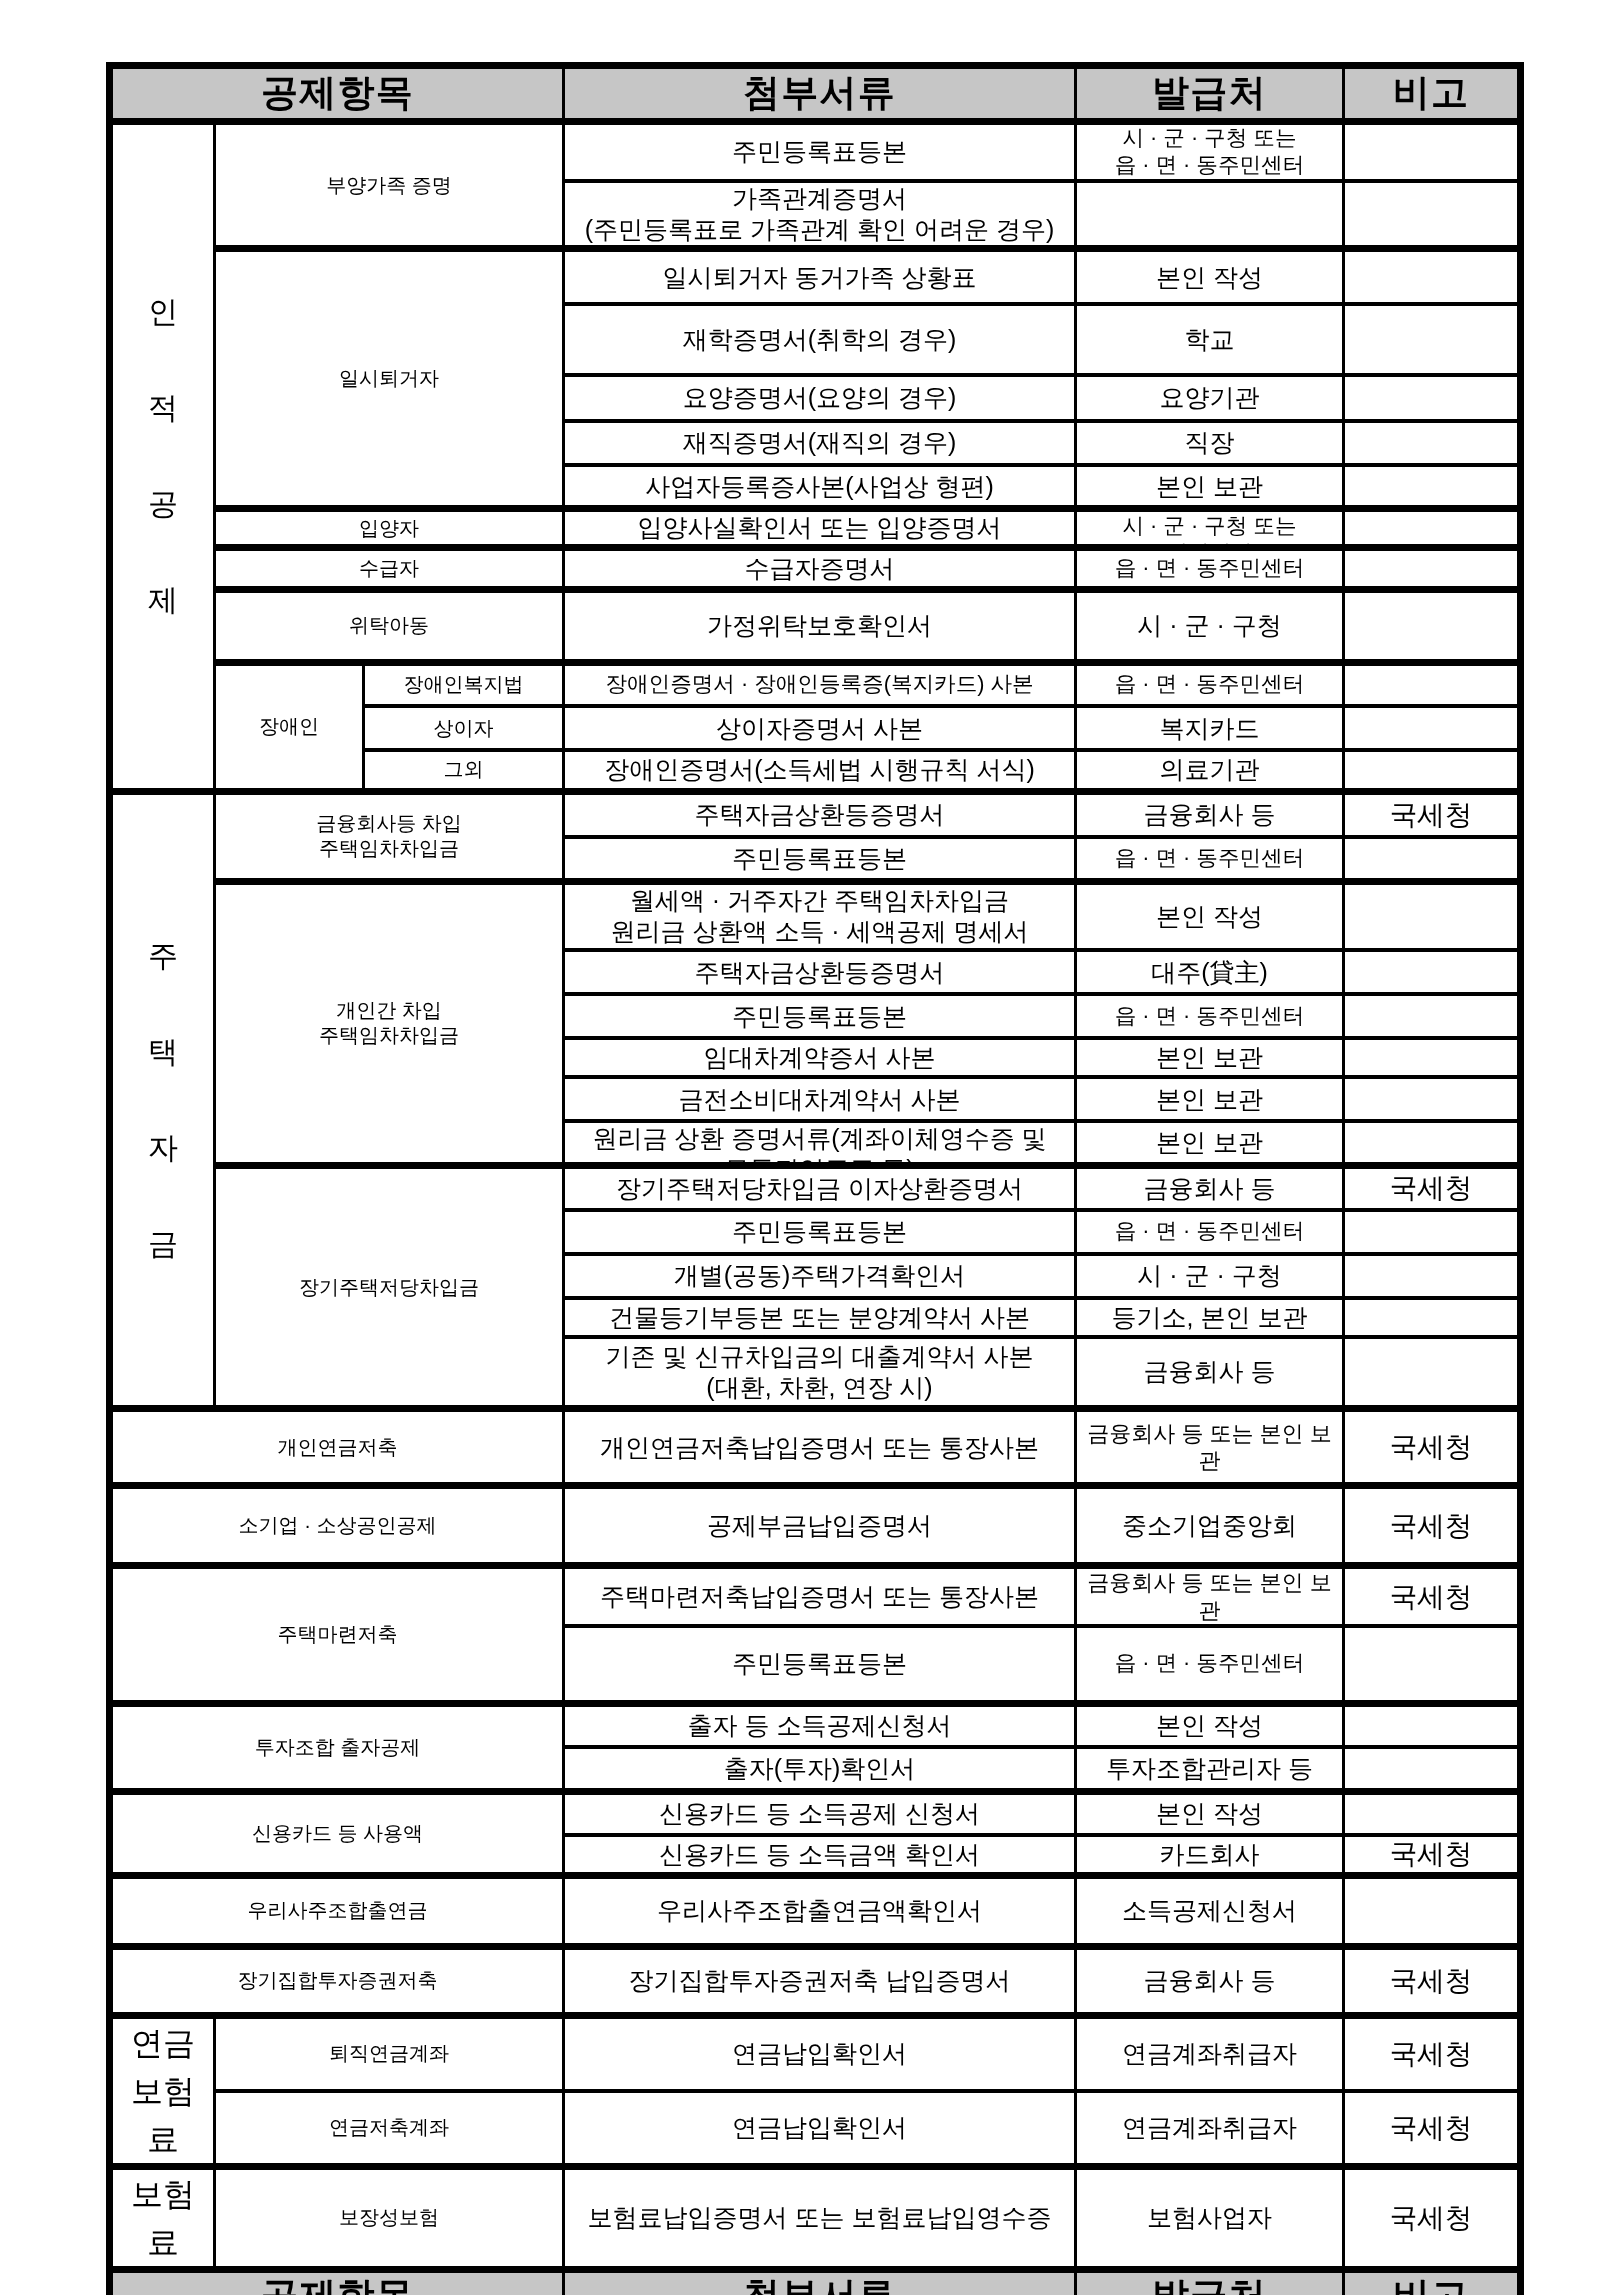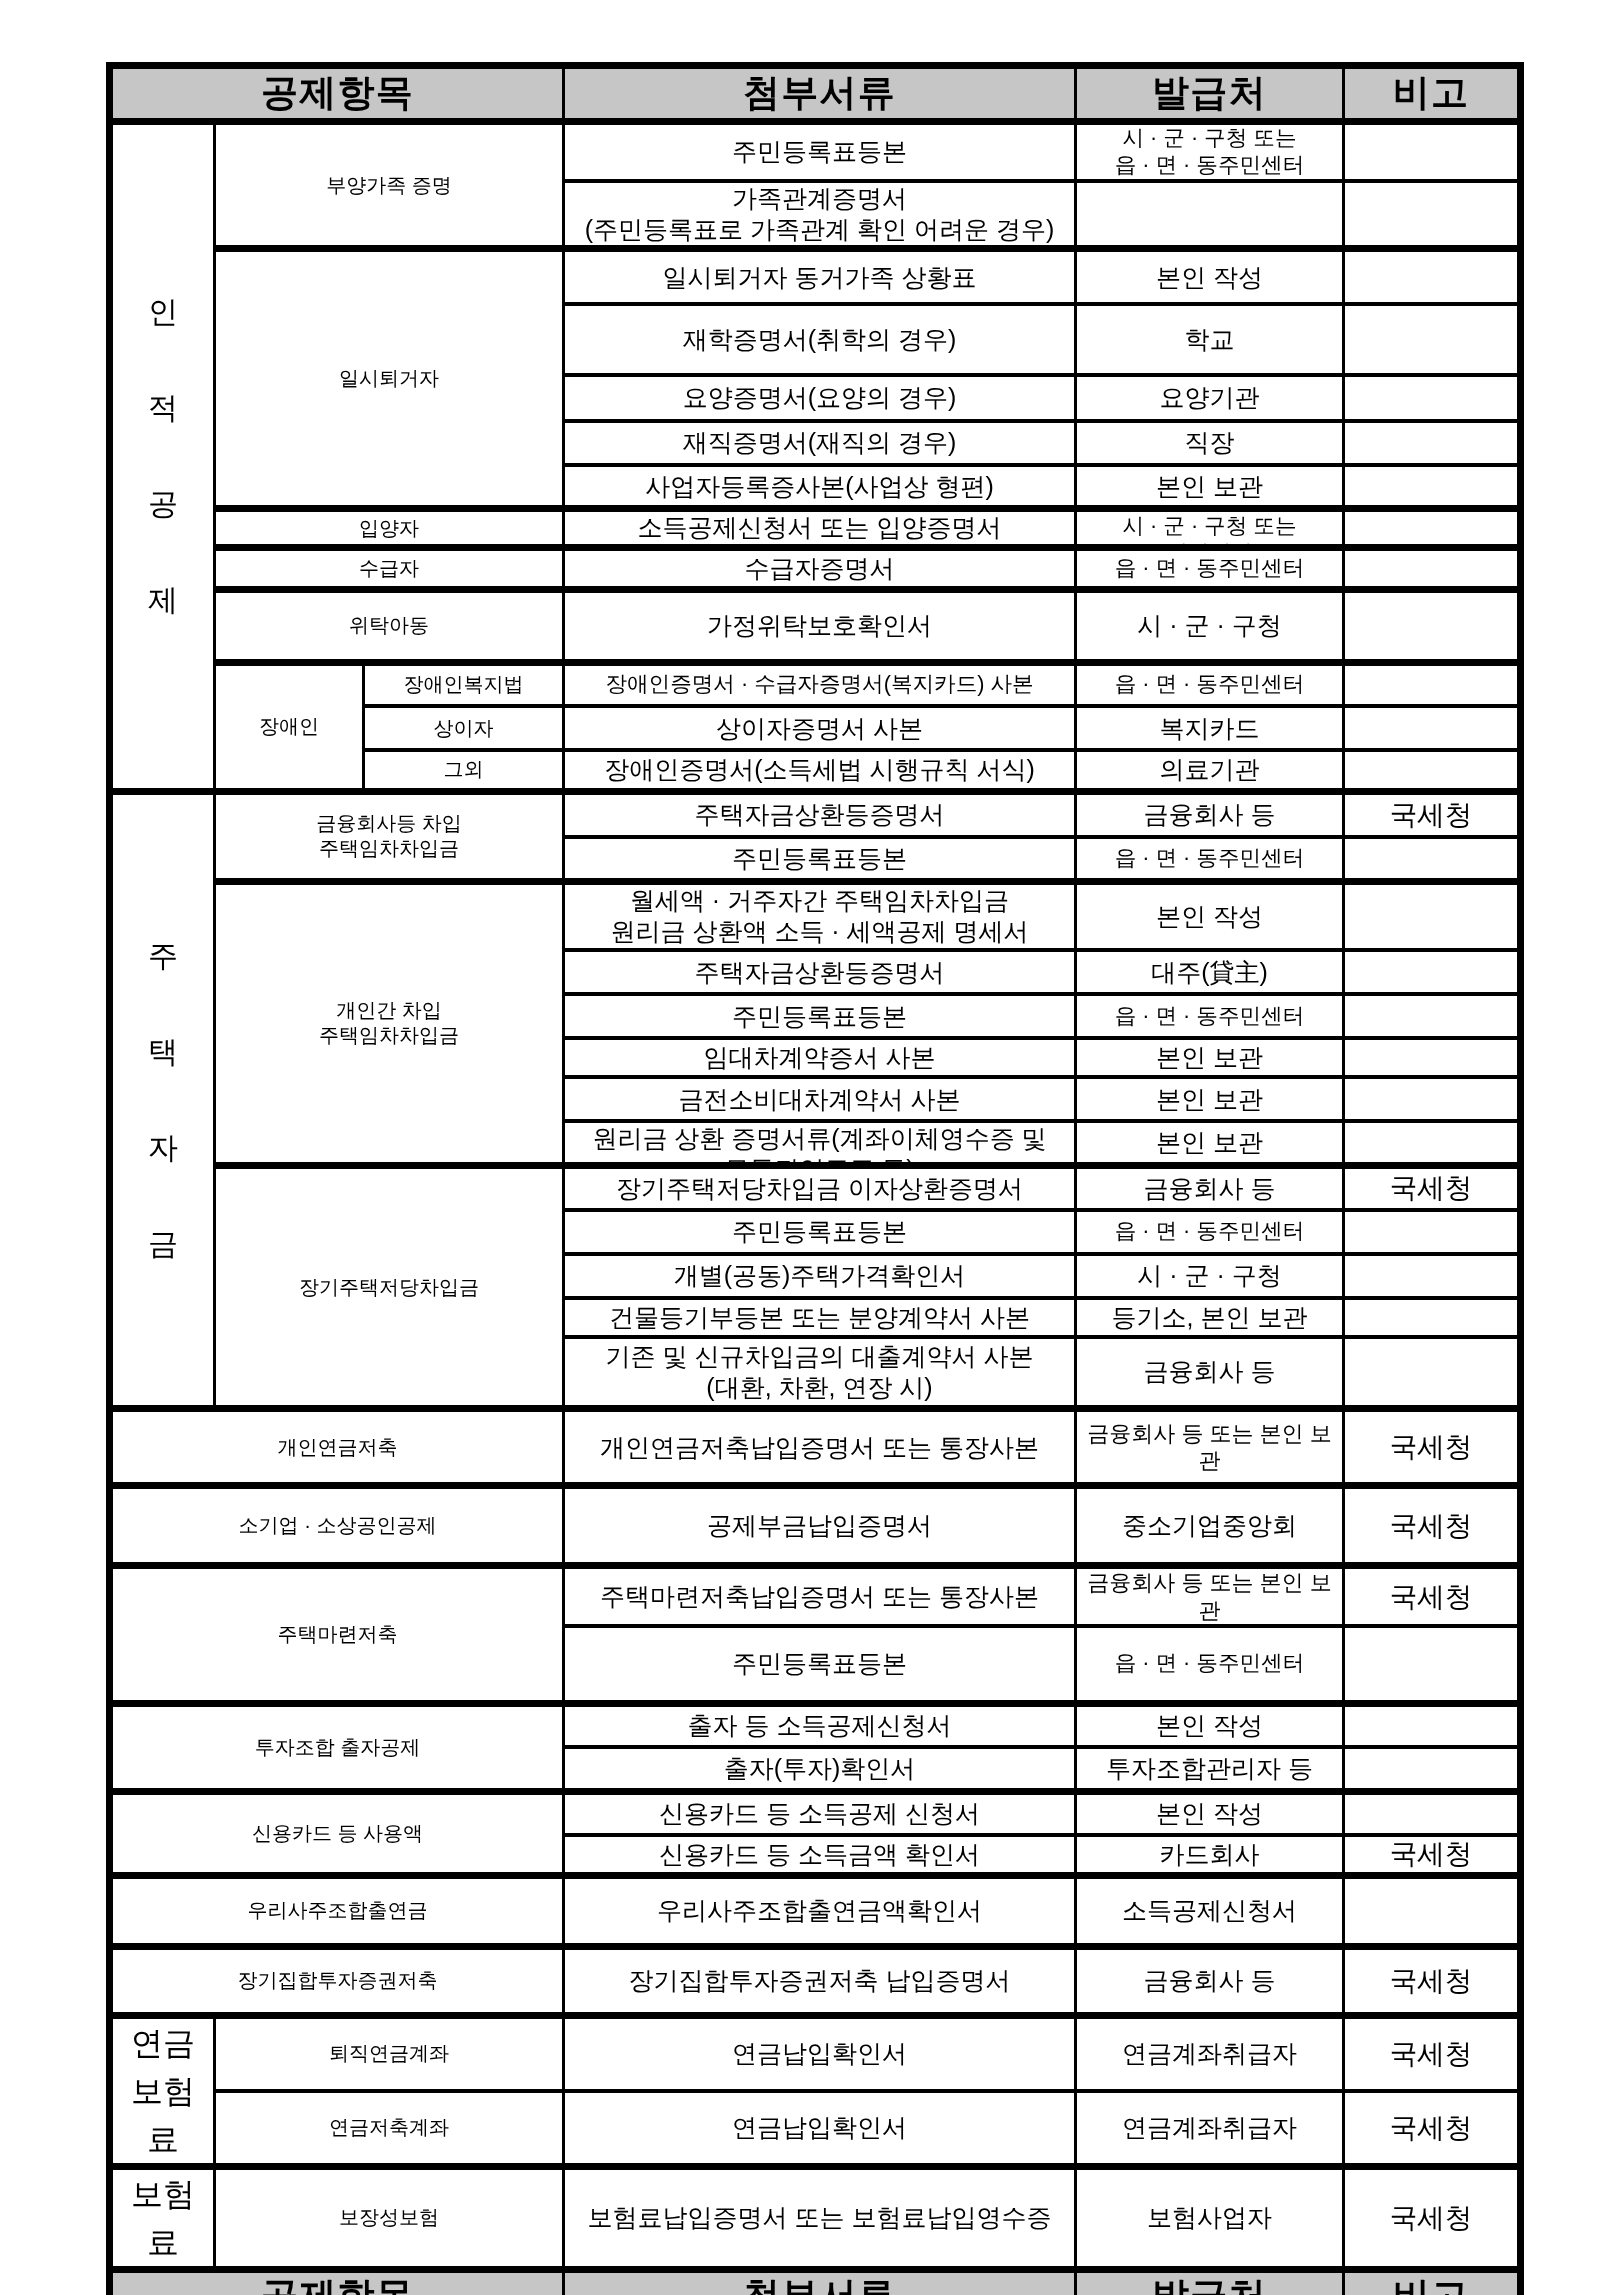--- a/index.html
+++ b/index.html
@@ -114,41 +114,41 @@
       <td>직장</td>
       <td class="rem"></td>
     </tr>
     <tr style="height:44px">
       <td>사업자등록증사본(사업상 형편)</td>
       <td>본인 보관</td>
       <td class="rem"></td>
     </tr>
     <tr class="thick" style="height:37px">
       <td class="item" colspan="2">입양자</td>
-      <td>소득공제신청서 또는 입양증명서</td>
+      <td>입양사실확인서 또는 입양증명서</td>
       <td><div class="clip s33" style="height:31px">시 · 군 · 구청 또는
 입양기관</div></td>
       <td class="rem"></td>
     </tr>
     <tr class="thick" style="height:42px">
       <td class="item" colspan="2">수급자</td>
       <td>수급자증명서</td>
       <td class="s33">읍 · 면 · 동주민센터</td>
       <td class="rem"></td>
     </tr>
     <tr class="thick" style="height:73px">
       <td class="item" colspan="2">위탁아동</td>
       <td>가정위탁보호확인서</td>
       <td>시 · 군 · 구청</td>
       <td class="rem"></td>
     </tr>
     <tr class="thick" style="height:44px">
       <td class="item" rowspan="3">장애인</td>
       <td class="item">장애인복지법</td>
-      <td class="s33">장애인증명서 · 수급자증명서(복지카드) 사본</td>
+      <td class="s33">장애인증명서 · 장애인등록증(복지카드) 사본</td>
       <td class="s33">읍 · 면 · 동주민센터</td>
       <td class="rem"></td>
     </tr>
     <tr style="height:44px">
       <td class="item">상이자</td>
       <td>상이자증명서 사본</td>
       <td>복지카드</td>
       <td class="rem"></td>
     </tr>
     <tr style="height:41px">

